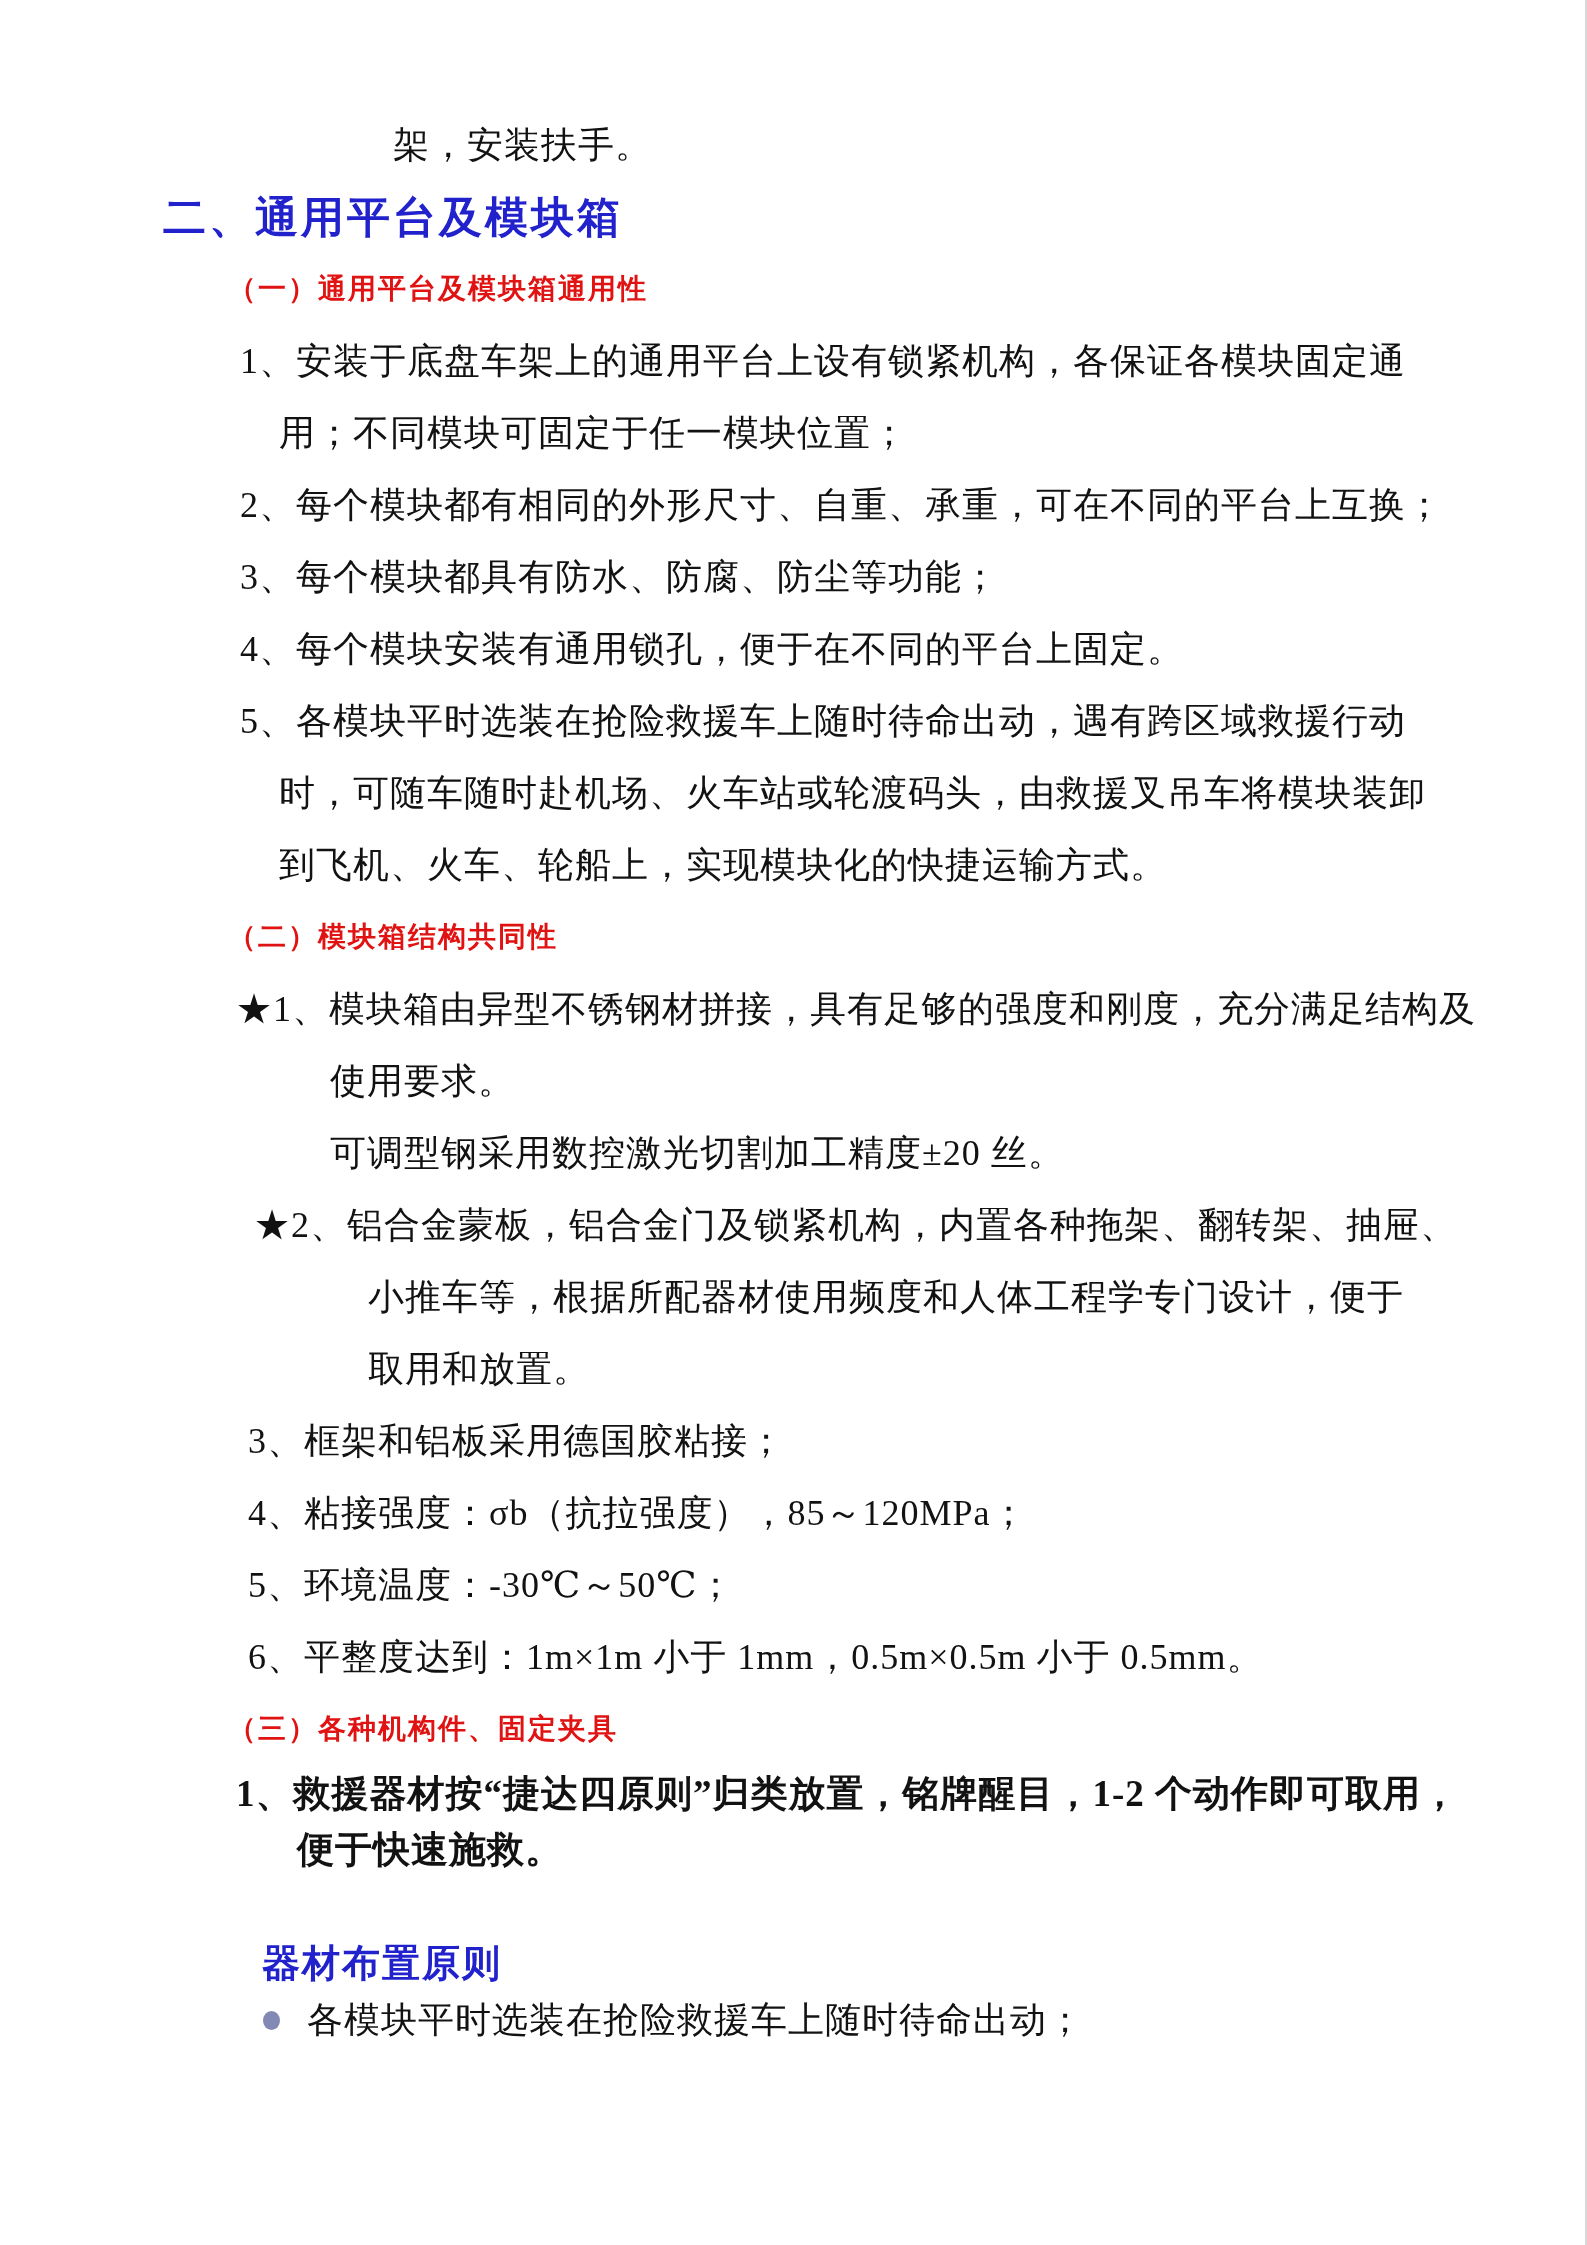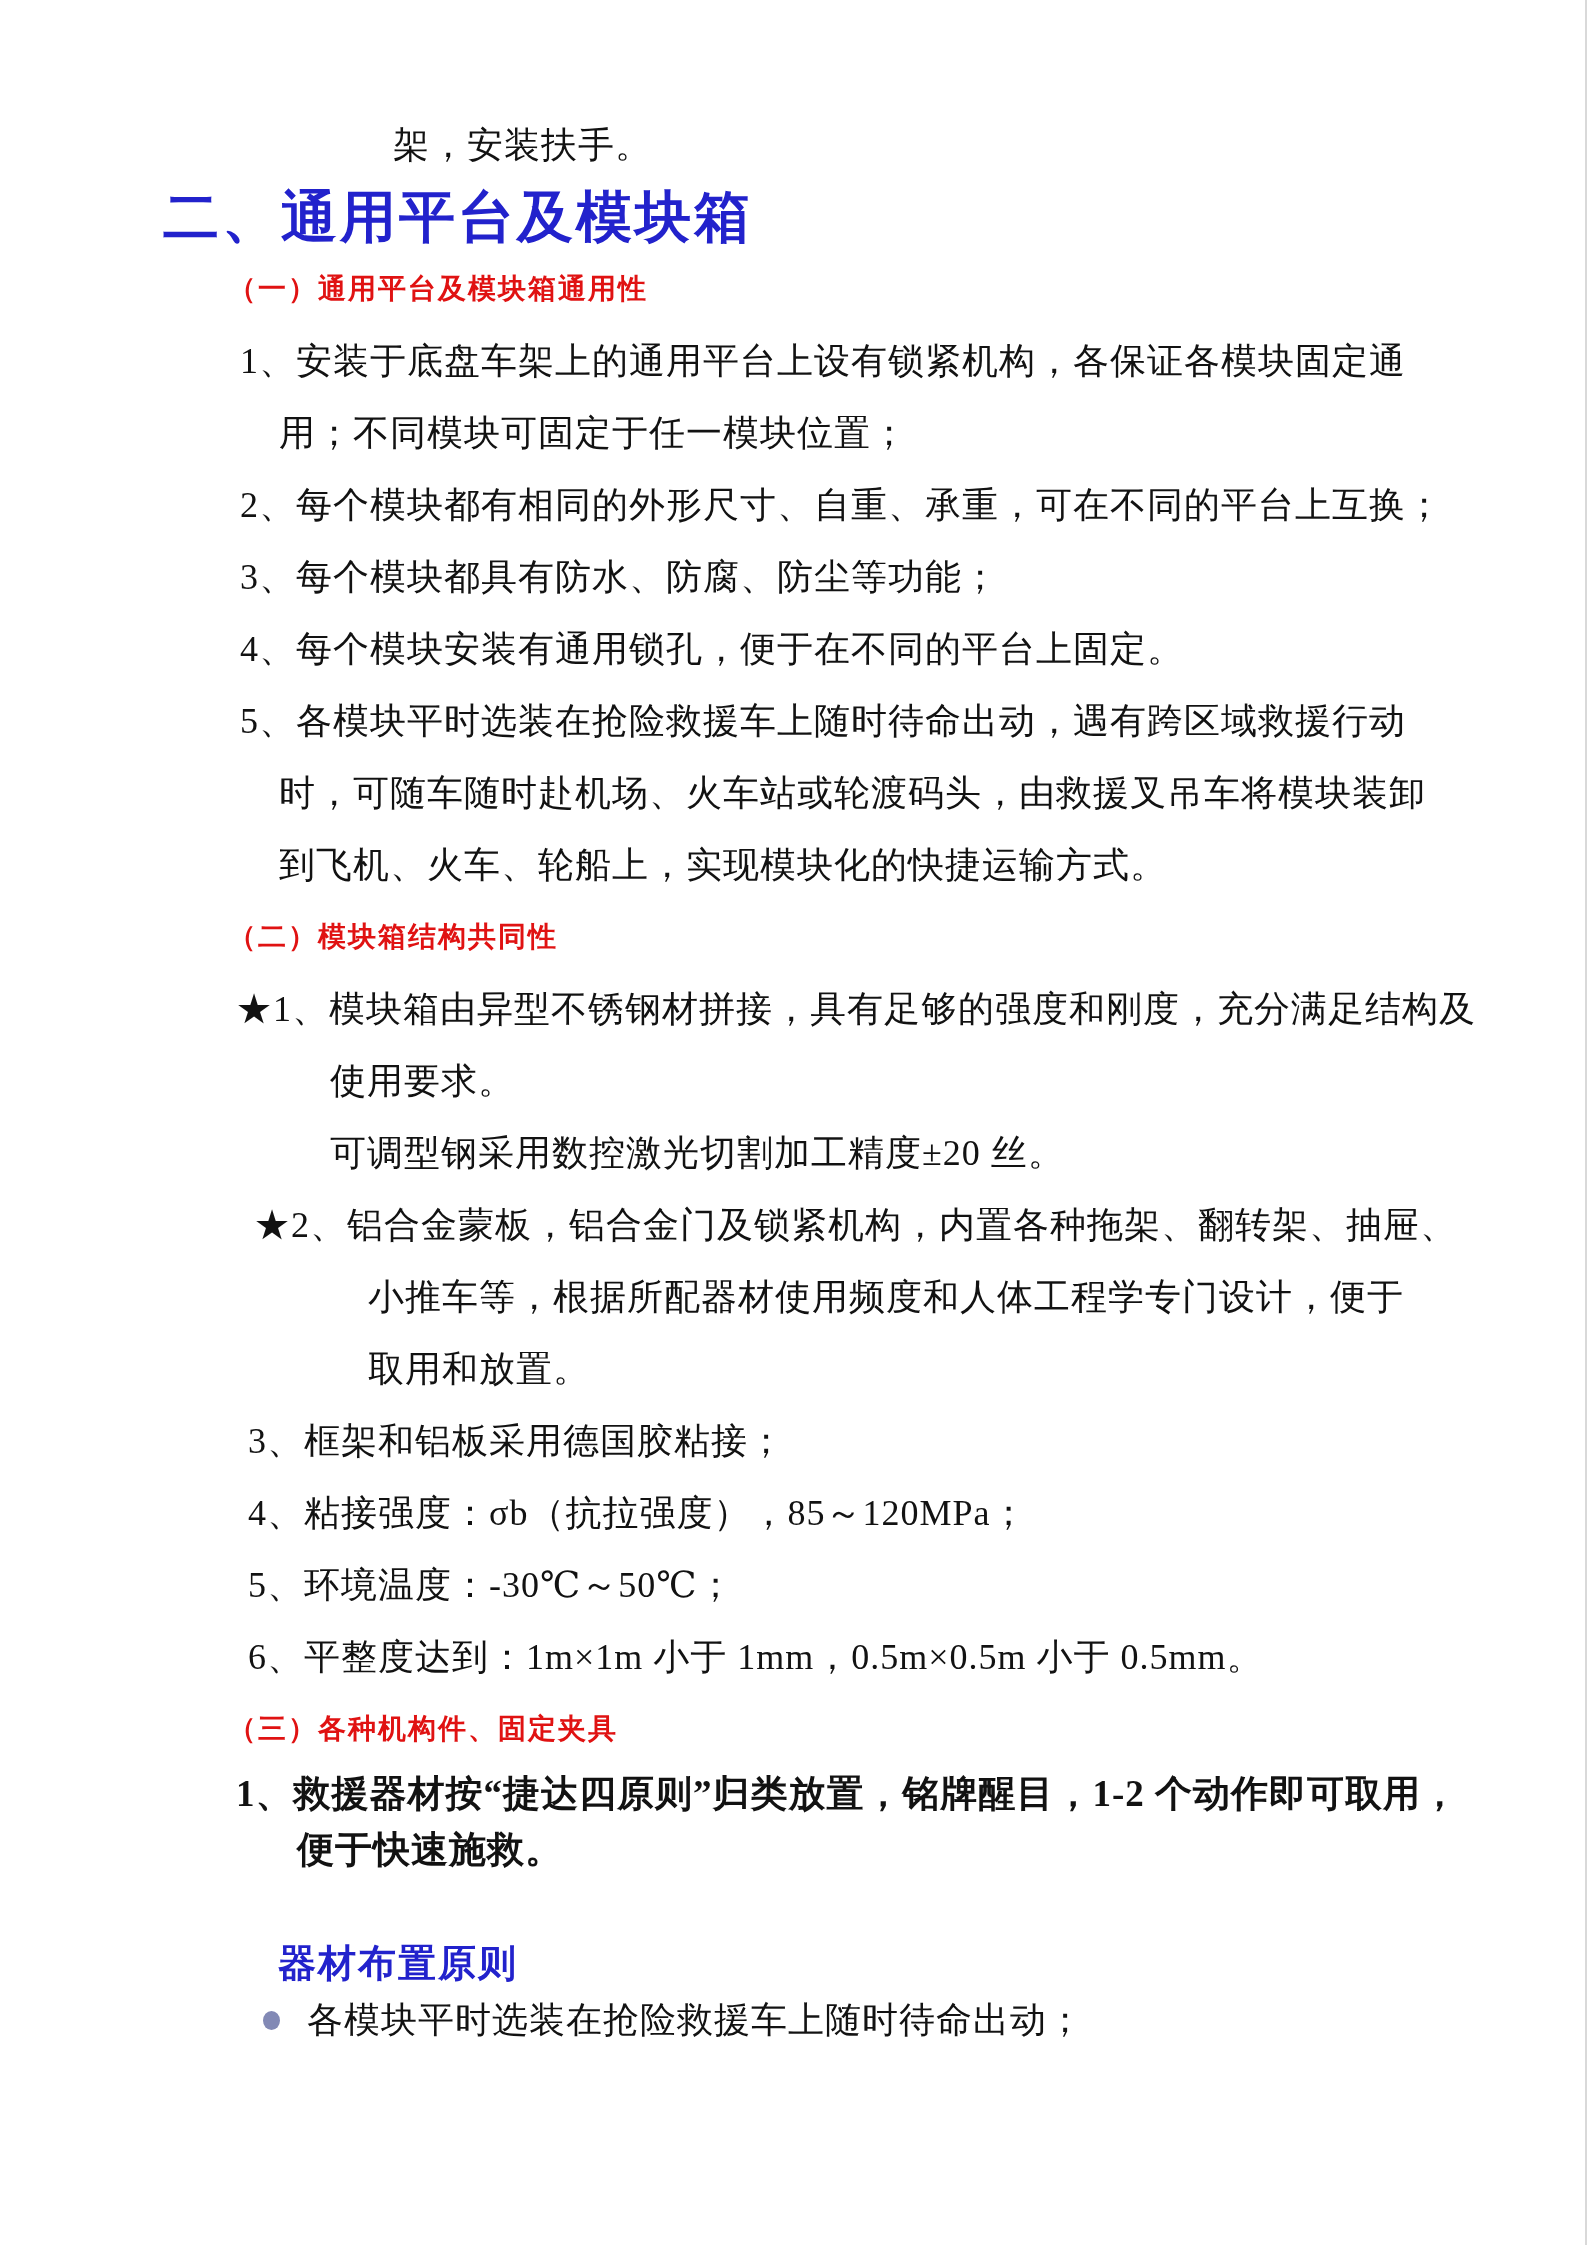--- a/index.html
+++ b/index.html
@@ -18,21 +18,21 @@
   .line{
     height:72px;
     display:flex;
     align-items:center;
     white-space:pre;
     font-size:36px;
     letter-spacing:1px;
     line-height:1;
   }
   .h-chapter{
-    font-size:56px;
+    font-size:43px;
     font-weight:bold;
     color:var(--blue,#2222cc);
     letter-spacing:3px;
   }
   .h-section{
     font-size:28px;
     font-weight:bold;
     color:var(--red,#e01212);
     letter-spacing:2px;
   }
@@ -60,21 +60,21 @@
   .in-sec{padding-left:228px;}
   .in-item{padding-left:240px;}
   .in-item2{padding-left:248px;}
   .in-cont1{padding-left:279px;}
   .in-star1{padding-left:236px;}
   .in-star1c{padding-left:314px;margin-left:16px;}
   .in-star2{padding-left:254px;}
   .in-star2c{padding-left:368px;}
   .in-s3item{padding-left:236px;}
   .in-s3cont{padding-left:297px;}
-  .in-sub{padding-left:262px;margin-left:16px;}
+  .in-sub{padding-left:262px;}
   .in-bullet{padding-left:263px;}
 </style>
 </head>
 <body>
 
 <div class="page">
 
   <div class="line in-carry">架，安装扶手。</div>
 
   <div class="line h-chapter in-chapter">二、通用平台及模块箱</div>

